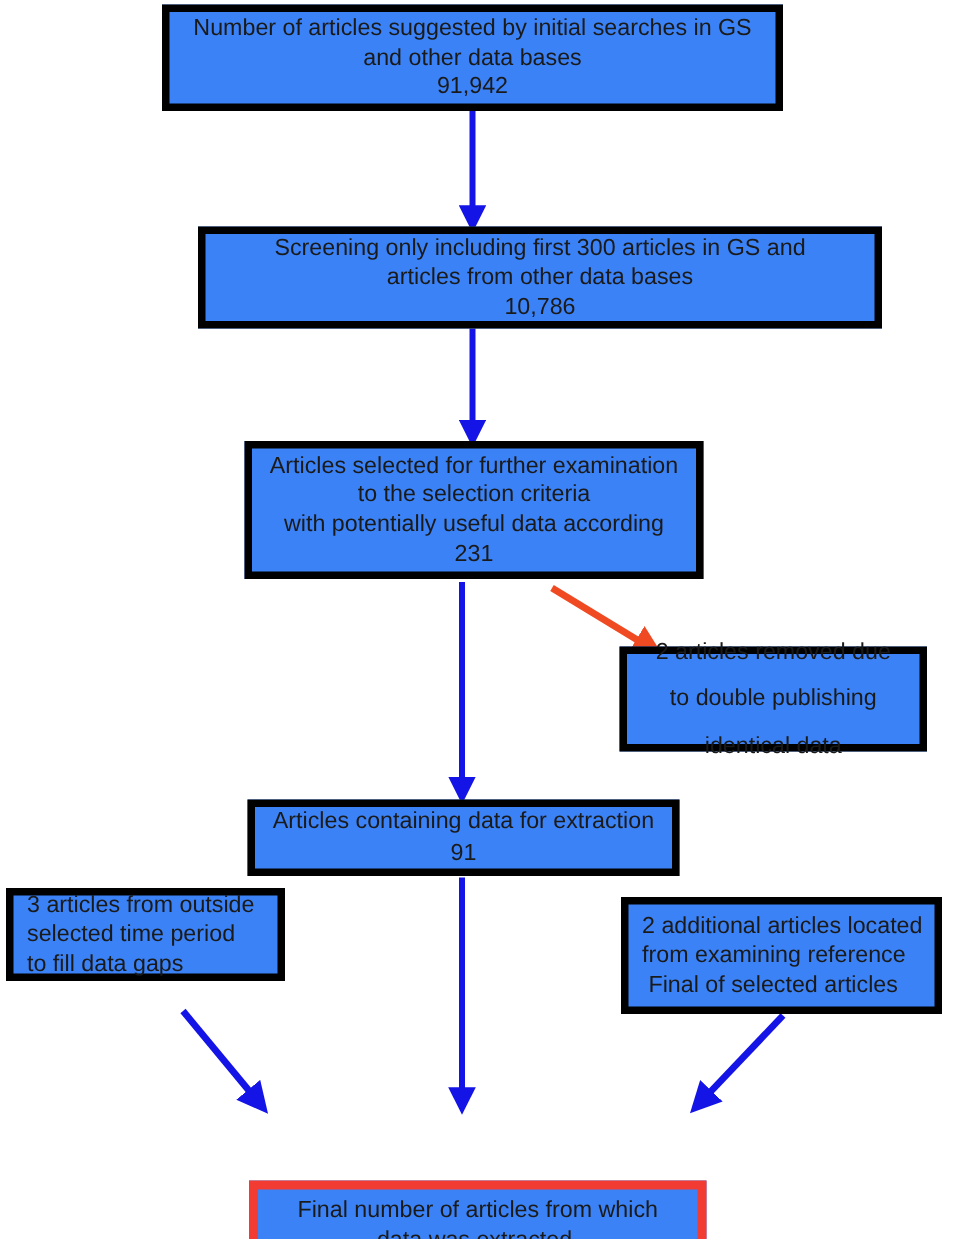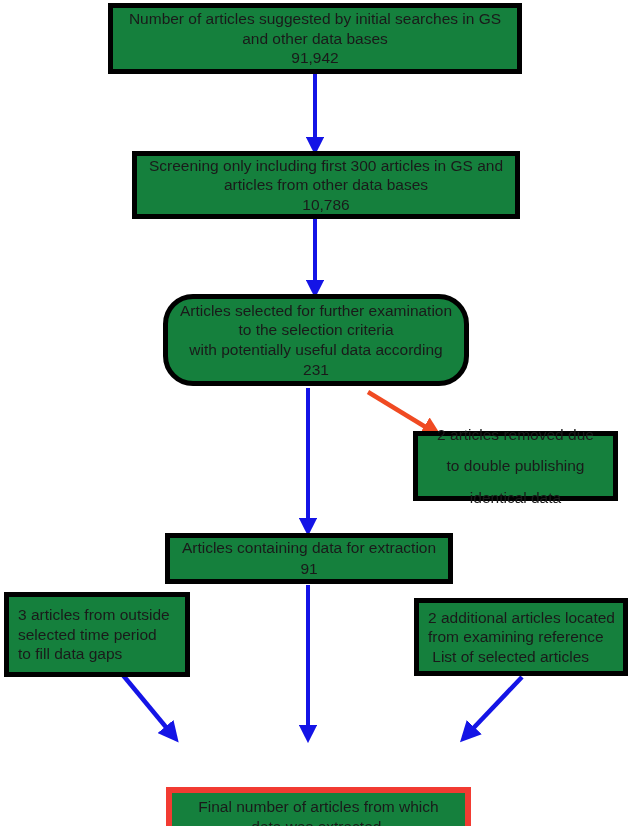--- a/index.html
+++ b/index.html
@@ -27,21 +27,21 @@
     position: absolute;
     left: 0; top: 0;
     width: 640px;
     height: 826px;
     z-index: 1;
   }
 
   .node {
     position: absolute;
     box-sizing: border-box;
-    background: #15803d;
+    background: #3b82f6;
     border: 5px solid #000000;
     z-index: 2;
     display: flex;
     flex-direction: column;
     justify-content: center;
     color: #1a1a1a;
     font-size: 15.5px;
     line-height: 1.26;
   }
   .node .line {
@@ -59,25 +59,25 @@
   }
   .node.final {
     border-color: #f23b32;
     border-width: 6px;
     text-align: center;
     align-items: center;
   }
 
   
   #node-initial-search  { left: 108px; top: 3px;   width: 414px; height: 71px; }
-  #node-screening       { left: 132px; top: 151px; width: 388px; height: 68px; }
-  #node-selected        { left: 163px; top: 294px; width: 306px; height: 92px; border-radius: 30px; }
+  #node-screening       { left: 132px; top: 151px; width: 456px; height: 68px; }
+  #node-selected        { left: 163px; top: 294px; width: 306px; height: 92px; }
   #node-removed         { left: 413px; top: 431px; width: 205px; height: 70px; gap: 12px; }
   #node-extraction      { left: 165px; top: 533px; width: 288px; height: 51px; justify-content: space-between; }
-  #node-outside-period  { left: 4px;   top: 592px; width: 186px; height: 85px; }
+  #node-outside-period  { left: 4px;   top: 592px; width: 186px; height: 62px; }
   #node-additional      { left: 414px; top: 598px; width: 214px; height: 78px; }
   #node-final           { left: 166px; top: 739px; width: 305px; height: 79px; margin-top: 48px; }
 </style>
 </head>
 <body>
 
 <div id="flow-root">
 
   <svg id="arrow-layer" viewBox="0 0 640 826" width="640" height="826" xmlns="http://www.w3.org/2000/svg">
     <defs>
@@ -136,21 +136,21 @@
 
   <div class="node leftalign" id="node-outside-period">
     <span class="line">3 articles from outside</span>
     <span class="line">selected time period</span>
     <span class="line">to fill data gaps</span>
   </div>
 
   <div class="node leftalign" id="node-additional">
     <span class="line">2 additional articles located</span>
     <span class="line">from examining reference</span>
-    <span class="line"> List of selected articles</span>
+    <span class="line"> Final of selected articles</span>
   </div>
 
   <div class="node final" id="node-final">
     <span class="line">Final number of articles from which</span>
     <span class="line">data was extracted.</span>
     <span class="line">58</span>
   </div>
 
 </div>
 

